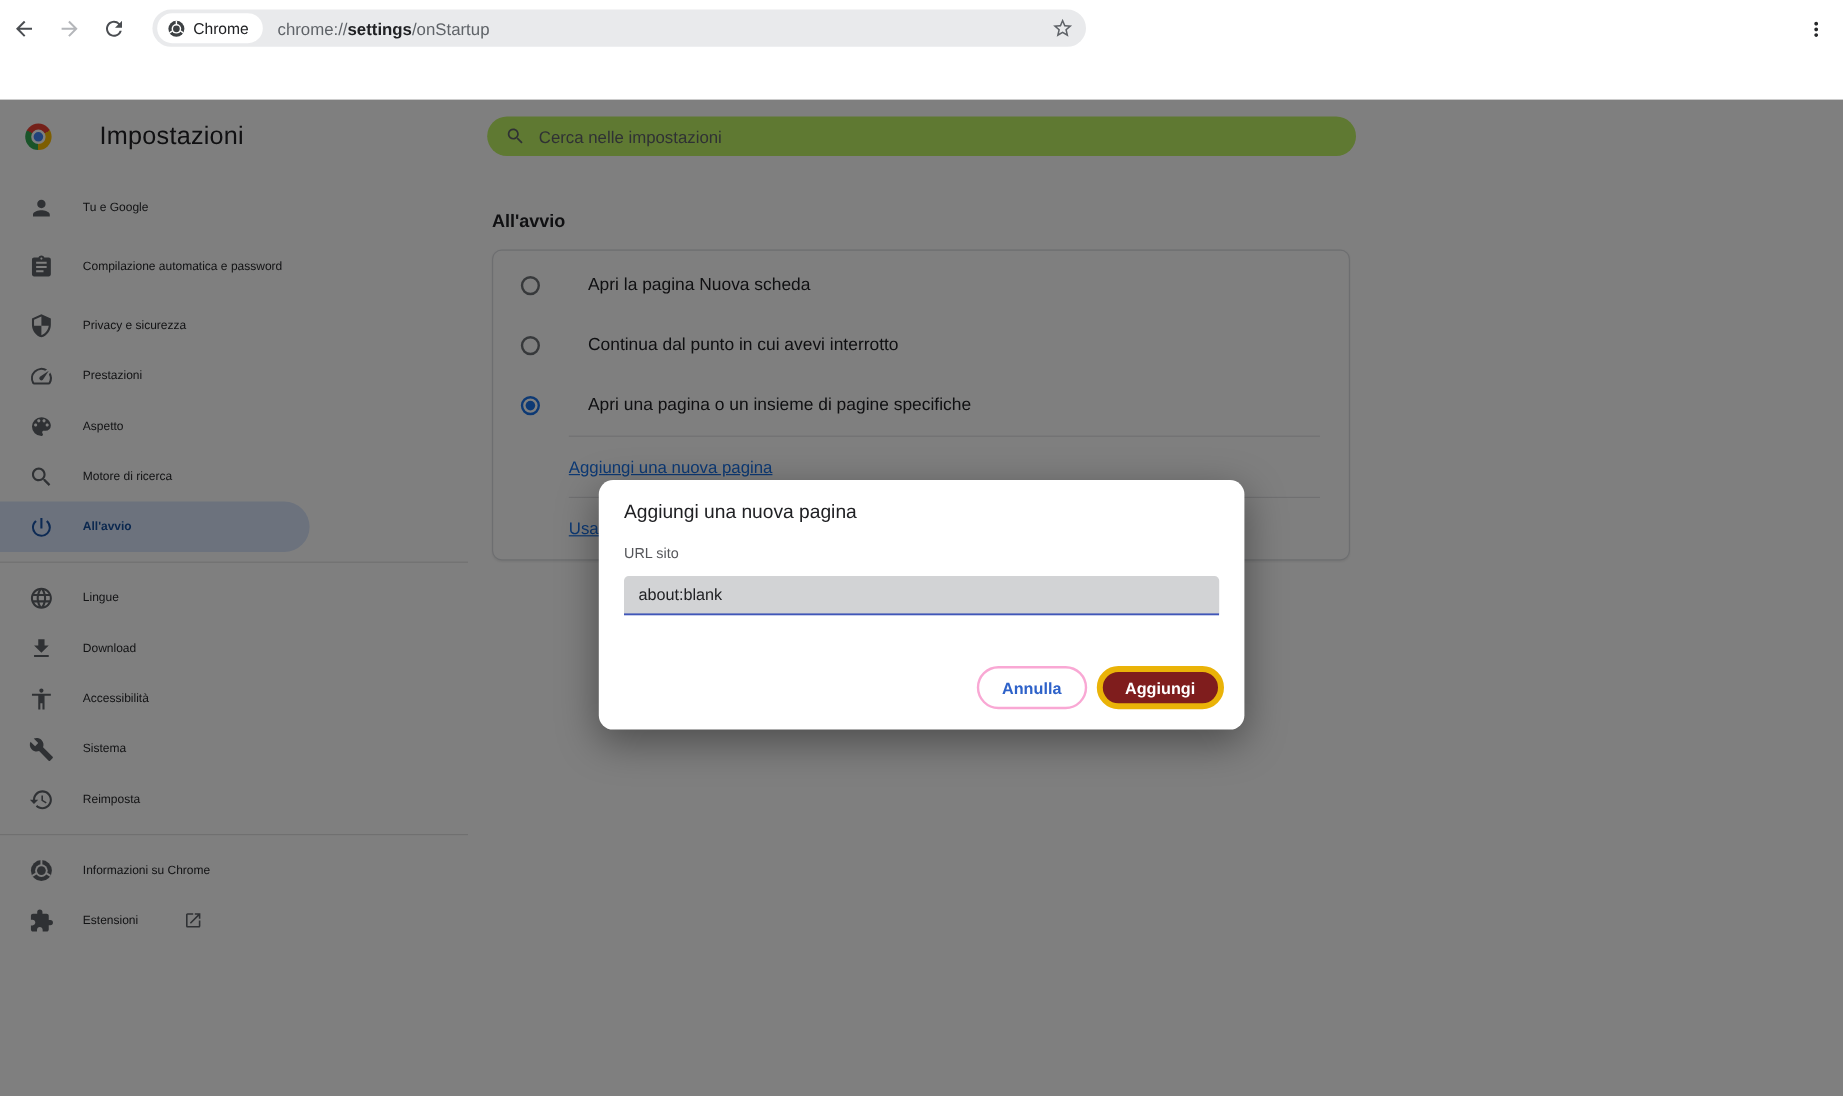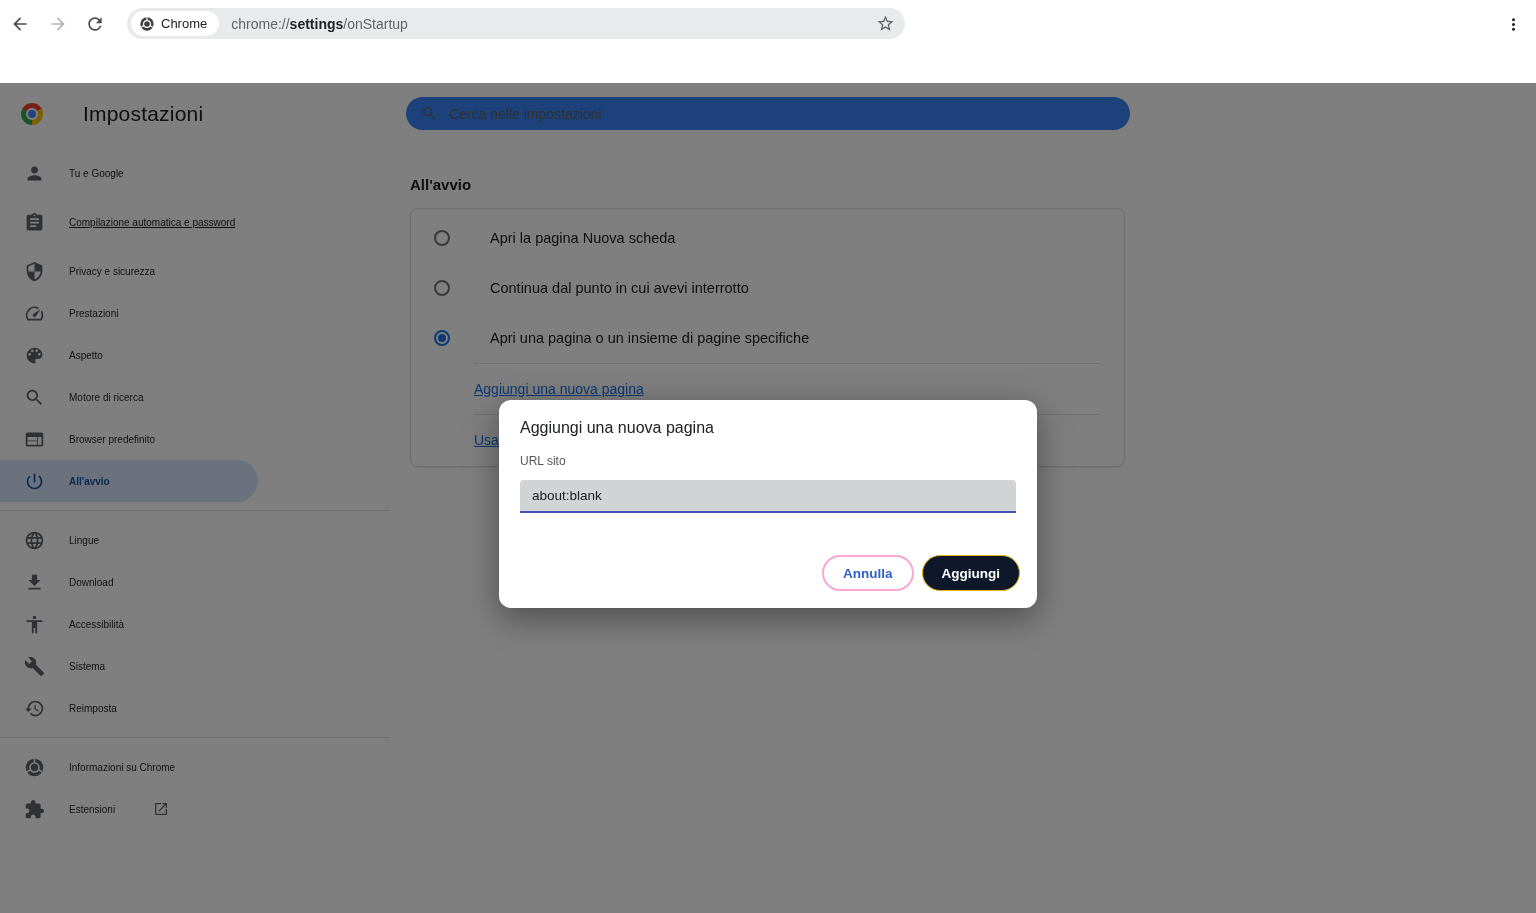--- a/index.html
+++ b/index.html
@@ -34,30 +34,30 @@
   .brand { height:62px; display:flex; align-items:center; padding-left:21px; gap:40px; }
   .chrome-logo { width:22px; height:22px; border-radius:50%; position:relative; flex:none;
     background:conic-gradient(from 300deg, #ea4335 0 120deg, #fbbc05 0 240deg, #34a853 0 360deg); }
   .chrome-logo .inner { position:absolute; inset:5px; border-radius:50%;
     background:#4285f4; border:2px solid #fff; }
   .brand-title { font-size:21px; color:#202124; letter-spacing:.2px; }
   #sidebar-items { padding-top:7px; }
   .side-item { height:42px; width:258px; display:flex; align-items:center; gap:24px;
     padding-left:24px; border-radius:0 21px 21px 0; color:#27282b; font-size:10px; cursor:pointer; }
   .side-item svg { width:21px; height:21px; fill:#5f6368; flex:none; }
-  .side-item.two-line { height:56px;text-decoration:underline; }
+  .side-item.two-line { height:56px; }
   .side-item.two-line .side-label { width:200px; line-height:15px; }
   .side-item.selected { background:#d8e5fb; color:#17509e; font-weight:700; }
   .side-item.selected svg { fill:#1b55a8; }
   .ext-icon { margin-left:14px; }
   .ext-icon svg { width:16px; height:16px; }
   .side-divider { height:1px; background:#e0e0e0; margin:8px 0; width:390px; }
 
   .content { position:absolute; left:406px; top:0; width:724px; }
-  .searchbar { margin-top:14px; height:33px; background:#3b82f6; border-radius:17px;
+  .searchbar { margin-top:14px; height:33px; background:#bef264; border-radius:17px;
     display:flex; align-items:center; padding:0 15px; gap:11px; }
   .searchbar svg { width:17px; height:17px; fill:#5f6368; flex:none; }
   .searchbar input { border:none; background:transparent; outline:none; width:100%;
     font-size:14px; color:#202124; font-family:"Liberation Sans",sans-serif; }
   .searchbar input::placeholder { color:#5f6368; }
   .section-title { position:absolute; top:93px; left:4px; font-size:15px; font-weight:700; color:#202124; }
   .card { position:absolute; top:125px; left:4px; width:715px; height:259px; background:#fff;
     border:1px solid #dadce0; border-radius:8px; box-shadow:0 1px 2px rgba(0,0,0,.08); overflow:hidden; }
   .option-row { height:50px; display:flex; align-items:center; gap:40px; padding-left:23px; cursor:pointer; }
   #options { padding-top:4px; }
@@ -77,21 +77,21 @@
   .dialog-title { font-size:16px; font-weight:400; color:#202124; }
   .field-label { display:block; margin-top:17px; font-size:12px; color:#55565a; }
   .cr-input { margin-top:12px; height:33px; background:#d2d3d5; border-radius:4px 4px 0 0;
     border-bottom:2px solid #4156b8; display:flex; align-items:center; padding:0 12px; }
   .cr-input input { border:none; background:transparent; outline:none; width:100%;
     font-size:13.5px; color:#202124; font-family:"Liberation Sans",sans-serif; }
   .btn-row { position:absolute; right:17px; bottom:17px; display:flex; gap:8px; }
   .btn { height:36px; border-radius:18px; font-size:13.5px; font-weight:700; padding:0 19px;
     cursor:pointer; font-family:"Liberation Sans",sans-serif; }
   .btn.secondary { background:#fff; border:2px solid #f9a8d4; color:#2e62c9; }
-  .btn.primary { background:#0f172a; border:1px solid #eab308; color:#fff; }
+  .btn.primary { background:#7f1d1d; border:5px solid #eab308; color:#fff; }
 </style>
 </head>
 <body>
 
 <div class="browser-chrome">
   <button class="tool-btn" id="btn-back">
     <svg viewBox="0 0 24 24">
         <path fill="#4a4d51" d="M20 11H7.83l5.59-5.59L12 4l-8 8 8 8 1.41-1.41L7.83 13H20v-2z"></path>
       </svg>
   </button>
@@ -182,28 +182,20 @@
           </span>
           <span class="side-label">Aspetto</span>
         </div>
         <div class="side-item">
           <span style="display: flex; flex: 0 0 auto;">
             <svg viewBox="0 0 24 24">
               <path d="M15.5 14h-.79l-.28-.27C15.41 12.59 16 11.11 16 9.5 16 5.91 13.09 3 9.5 3S3 5.91 3 9.5 5.91 16 9.5 16c1.61 0 3.09-.59 4.23-1.57l.27.28v.79l5 4.99L20.49 19l-4.99-5zm-6 0C7.01 14 5 11.99 5 9.5S7.01 5 9.5 5 14 7.01 14 9.5 11.99 14 9.5 14z"></path>
             </svg>
           </span>
           <span class="side-label">Motore di ricerca</span>
-        </div>
-        <div class="side-item">
-          <span style="display: flex; flex: 0 0 auto;">
-            <svg viewBox="0 0 24 24">
-              <path d="M20 4H4c-1.1 0-1.99.9-1.99 2L2 18c0 1.1.9 2 2 2h16c1.1 0 2-.9 2-2V6c0-1.1-.9-2-2-2zm-5 14H4v-4h11v4zm0-5H4V9h11v4zm5 5h-4V9h4v9z"></path>
-            </svg>
-          </span>
-          <span class="side-label">Browser predefinito</span>
         </div>
         <div class="side-item selected">
           <span style="display: flex; flex: 0 0 auto;">
             <svg viewBox="0 0 24 24">
               <path d="M13 3h-2v10h2V3zm4.83 2.17l-1.42 1.42A6.92 6.92 0 0 1 19 12c0 3.87-3.13 7-7 7A6.995 6.995 0 0 1 7.58 6.58L6.17 5.17A8.932 8.932 0 0 0 3 12a9 9 0 0 0 18 0c0-2.74-1.23-5.18-3.17-6.83z"></path>
             </svg>
           </span>
           <span class="side-label">All'avvio</span>
         </div>
         <div class="side-divider"></div>

